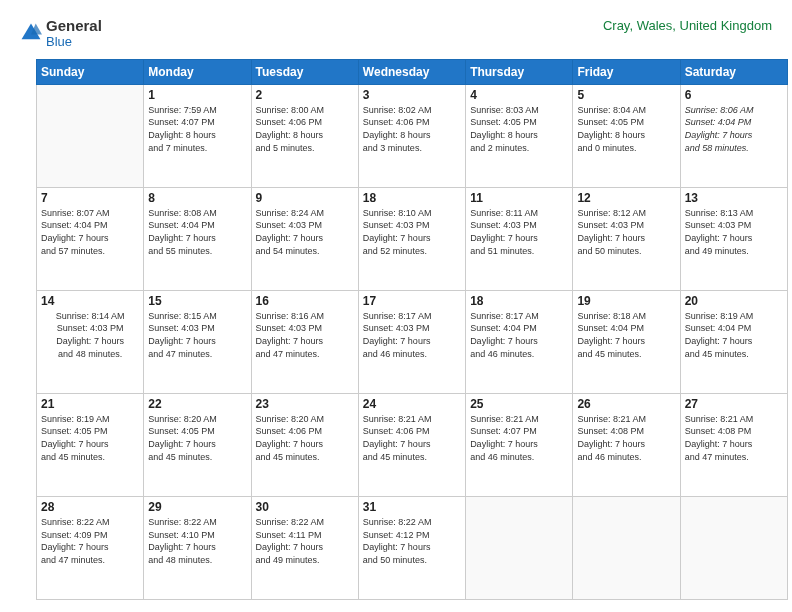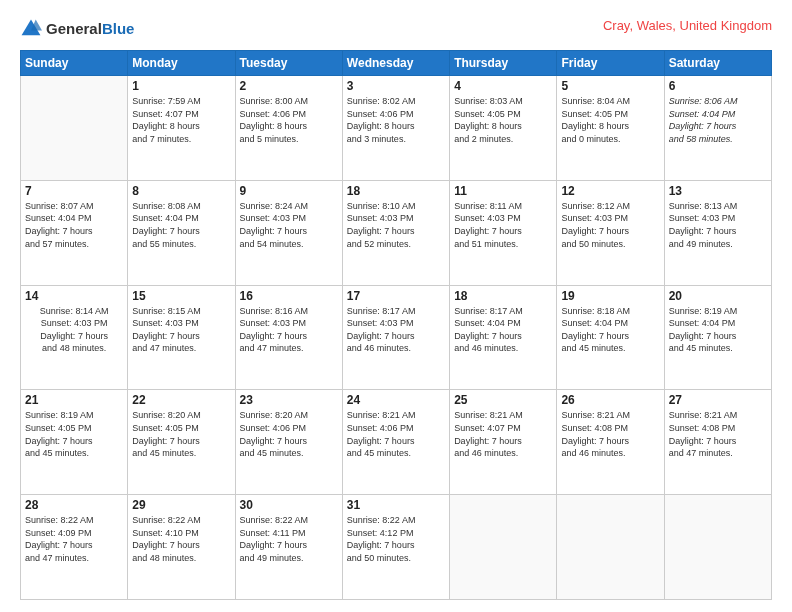--- a/index.html
+++ b/index.html
@@ -23,48 +23,48 @@
       align-items: flex-start;
       margin-bottom: 10px;
     }
     .logo {
       display: flex;
       align-items: center;
       gap: 4px;
     }
     .logo-text {
       display: flex;
-      flex-direction: row;
+      flex-direction: column;
       line-height: 1.1;
     }
     .logo-general {
       font-size: 15px;
       font-weight: bold;
       color: #333;
     }
     .logo-blue {
-      font-size: 15px;
-      font-weight: bold;
+      font-size: 13px;
+      font-weight: normal;
       color: #1a6bb5;
     }
     .logo-icon {
       width: 22px;
       height: 22px;
     }
     .title-block {
       text-align: right;
     }
     .cal-title {
       font-size: 28px;
       font-weight: normal;
       color: #222;
     }
     .cal-subtitle {
       font-size: 13px;
-      color: #ef4444;
+      color: #15803d;
     }
     .calendar {
       flex: 1;
       border: 1px solid #ccc;
       border-collapse: collapse;
       width: 100%;
       table-layout: fixed;
     }
     .calendar th {
       background: #2176c7;
@@ -94,20 +94,21 @@
       font-size: 9px;
       line-height: 1.4;
       color: #333;
     }
     .empty-cell {
       background: #f9f9f9;
     }
     table {
       width: 100%;
       border-collapse: collapse;
+      margin-left: 16px;
     }
   </style>
 </head>
 <body>
 
 <div class="page">
   <div class="header">
     <div class="logo">
       <svg class="logo-icon" viewBox="0 0 28 28">
         <polygon points="14,2 26,22 2,22" fill="#2176c7"></polygon>

